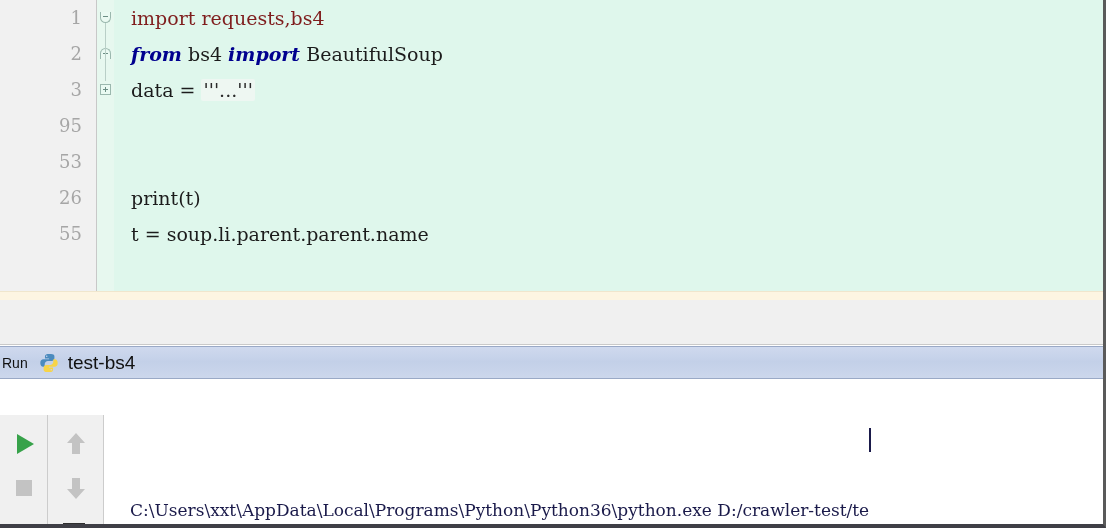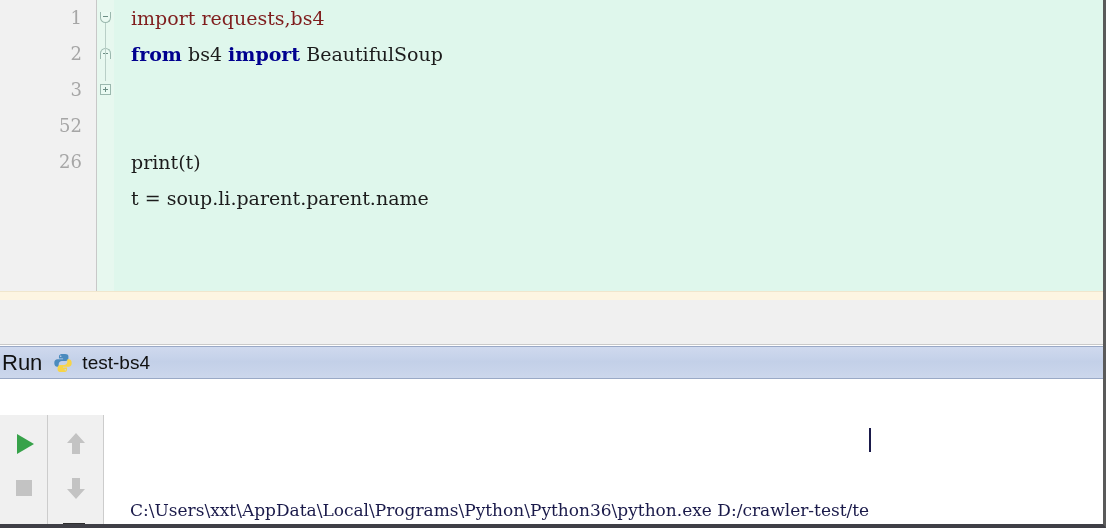--- a/index.html
+++ b/index.html
@@ -66,21 +66,21 @@
     text-align: right;
     padding-right: 14px;
     color: #a6a6a6;
     font-family: "DejaVu Serif", serif;
     font-size: 18px;
   }
   .code-area .line {
     padding-left: 17px;
     color: #1c1c1c;
   }
-  .kw { color: #00008f; font-weight: bold; }
+  .kw { color: #00008f; font-weight: bold; font-style: italic; }
   .dim { color: #7f1d1d; }
   .str-u {
     color: #0c8064;
     border-bottom: 1px dotted #7fbdb0;
   }
   .fold-placeholder {
     background: #eef7f2;
     color: #2a2a2a;
     padding: 0 2px;
     border-radius: 2px;
@@ -152,21 +152,21 @@
     width: 1103px;
     height: 33px;
     background: linear-gradient(to bottom, #cfd9ee 0%, #c3d0e8 48%, #ccd7ec 100%);
     border-top: 1px solid #9aa9c6;
     border-bottom: 1px solid #9aa9c6;
     display: flex;
     align-items: center;
     box-sizing: border-box;
   }
   .run-label {
-    font-size: 22px;
+    font-size: 14px;
     color: #111111;
     padding-left: 2px;
     font-family: "Liberation Sans", sans-serif;
   }
   .py-icon {
     width: 22px;
     height: 22px;
     margin: 0 8px 0 10px;
     flex: 0 0 22px;
   }
@@ -234,33 +234,36 @@
 </head>
 <body>
 
 <div class="app">
 
   <div class="editor">
     <div class="gutter" id="gutter">
         <div class="line">1</div>
         <div class="line">2</div>
         <div class="line">3</div>
-        <div class="line">52</div>
+        <div class="line">95</div>
+        <div class="line">53</div>
         <div class="line">26</div>
+        <div class="line">55</div>
       </div>
     <div class="fold-strip" id="foldstrip">
         <div class="fold-box minus-top" style="top: 12px;"></div>
         <div class="fold-box minus-mid" style="top: 48px;"></div>
         <div class="fold-box plus" style="top: 84px;"></div>
         <div class="fold-line" style="top: 23px; height: 36px;"></div>
         <div class="fold-line" style="top: 59px; height: 22px;"></div>
       </div>
     <div class="code-area" id="codearea">
         <div class="line"><span class="dim">import requests,bs4</span></div>
         <div class="line"><span class="kw">from</span><span> bs4 </span><span class="kw">import</span><span> BeautifulSoup</span></div>
+        <div class="line"><span>data = </span><span class="fold-placeholder">'''...'''</span></div>
         <div class="line">&nbsp;</div>
         <div class="line">&nbsp;</div>
         <div class="line"><span>print(t)</span></div>
         <div class="line"><span>t = soup.li.parent.parent.name</span></div>
       </div>
   </div>
 
   <div class="editor-bottom-strip"></div>
   <div class="gray-gap"></div>
 

